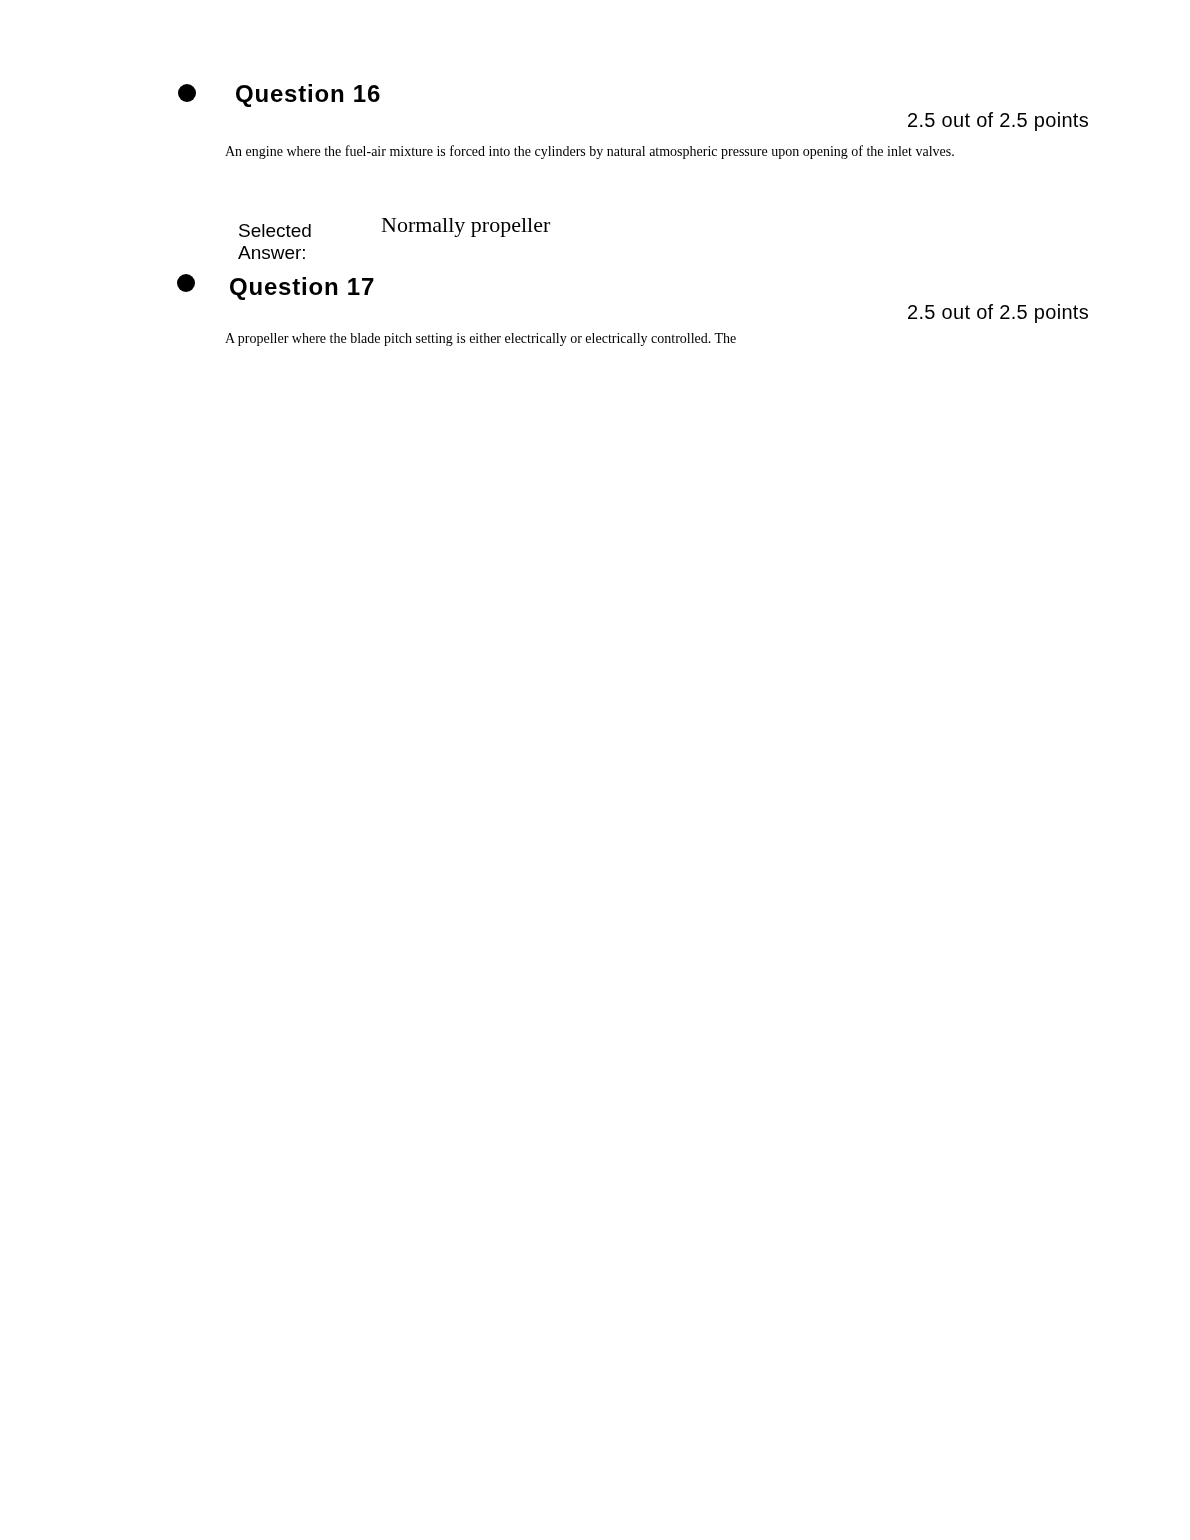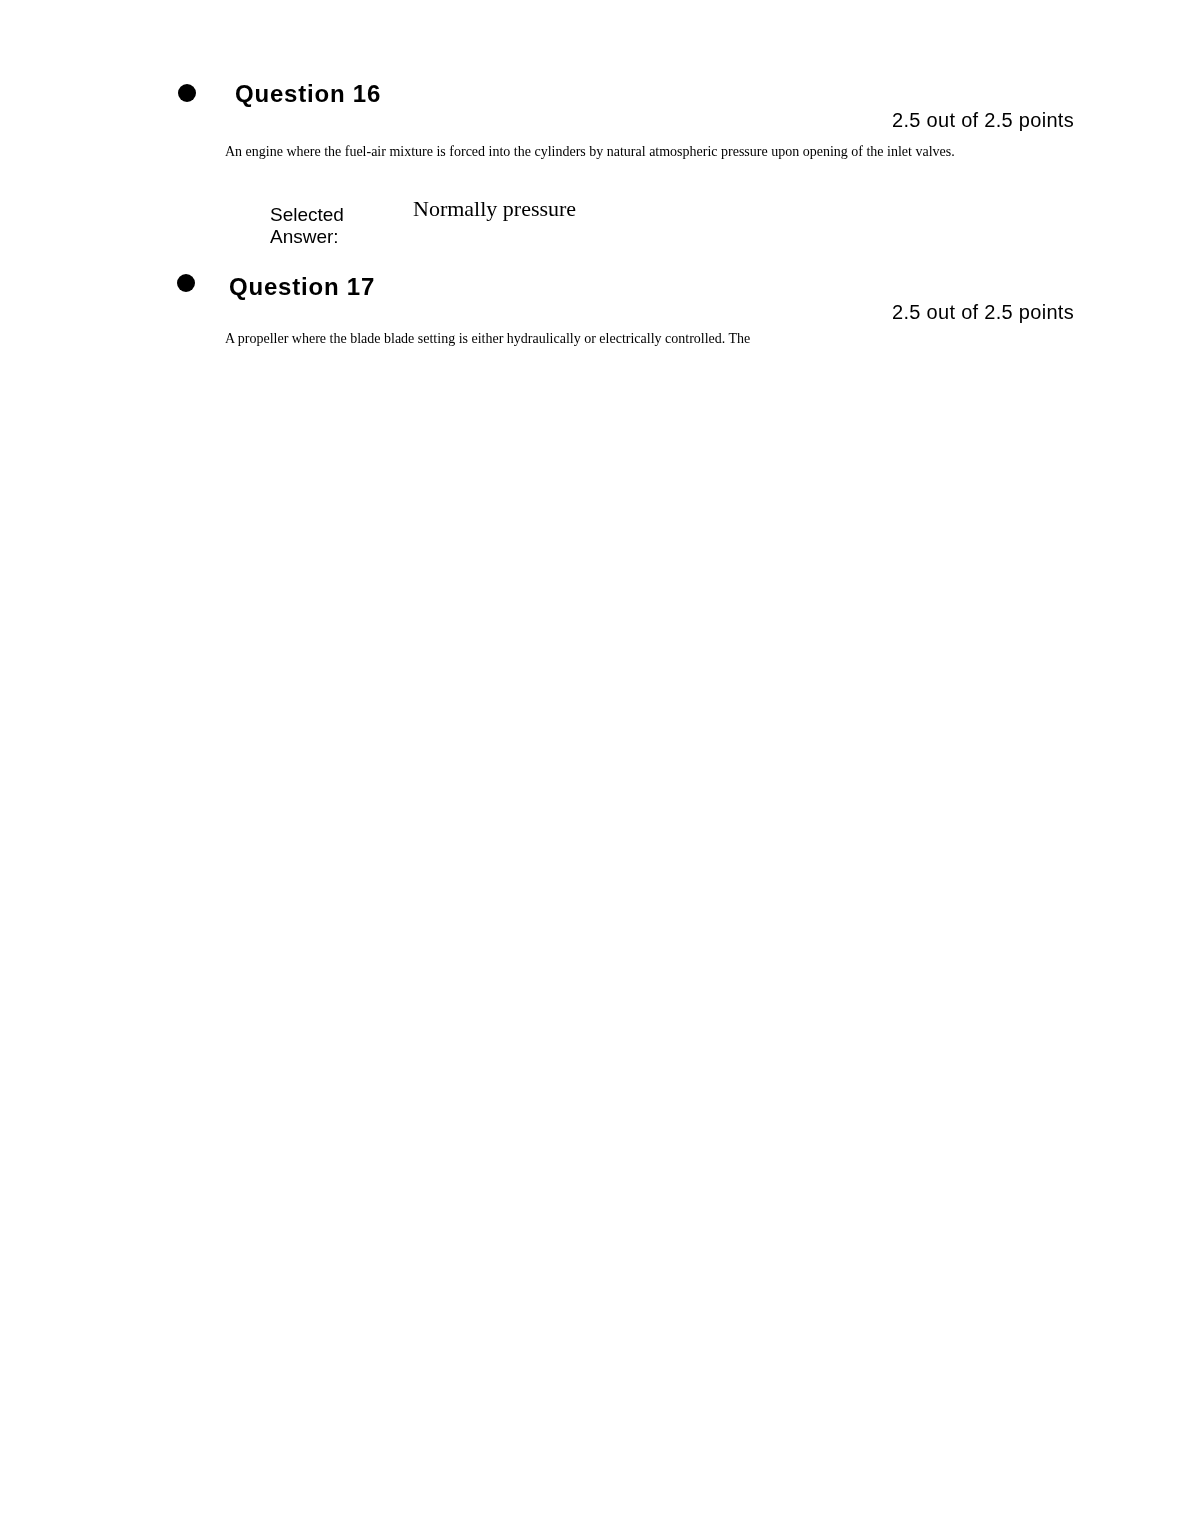--- a/index.html
+++ b/index.html
@@ -27,21 +27,21 @@
     font-weight: 700;
     font-size: 24px;
     line-height: 30px;
     letter-spacing: 0.8px;
     color: #000000;
   }
   .t1 { left: 208px; top: 52px; }
   .t2 { left: 202px; top: 245px; }
   .points {
     position: absolute;
-    right: 125px;
+    right: 110px;
     font-family: "Liberation Sans", sans-serif;
     font-size: 20px;
     line-height: 23px;
     letter-spacing: 0.3px;
     color: #000000;
     text-align: right;
   }
   .p1 { top: 82px; }
   .p2 { top: 274px; }
   .q-body {
@@ -50,24 +50,23 @@
     font-family: "Liberation Serif", serif;
     font-size: 14px;
     line-height: 26.5px;
     color: #000000;
   }
   .body1 { top: 112px; width: 860px; }
   .body2 { top: 299px; width: 960px; white-space: nowrap; overflow: hidden; }
   .answer-row {
     position: absolute;
     left: 202px;
-    top: 168px;
+    top: 184px;
     display: flex;
     align-items: flex-start;
-    margin-left: 32px;
   }
   .answer-label {
     width: 100px;
     margin-right: 43px;
     font-family: "Liberation Sans", sans-serif;
     font-size: 19px;
     line-height: 21.5px;
     color: #000000;
   }
   .answer-value {
@@ -83,24 +82,24 @@
 
 <main class="page">
 
   <section>
     <span class="bullet b1"></span>
     <h2 class="q-title t1">Question 16</h2>
     <div class="points p1">2.5 out of 2.5 points</div>
     <p class="q-body body1">An engine where the fuel-air mixture is forced into the cylinders by natural atmospheric pressure upon opening of the inlet valves.</p>
     <div class="answer-row">
       <div class="answer-label">Selected Answer:</div>
-      <div class="answer-value">Normally pressure</div>
+      <div class="answer-value">Normally propeller</div>
     </div>
   </section>
 
   <section>
     <span class="bullet b2"></span>
     <h2 class="q-title t2">Question 17</h2>
     <div class="points p2">2.5 out of 2.5 points</div>
-    <p class="q-body body2">A propeller where the blade blade setting is either hydraulically or electrically controlled. The</p>
+    <p class="q-body body2">A propeller where the blade pitch setting is either electrically or electrically controlled. The</p>
   </section>
 
 </main>
 
 </body></html>

